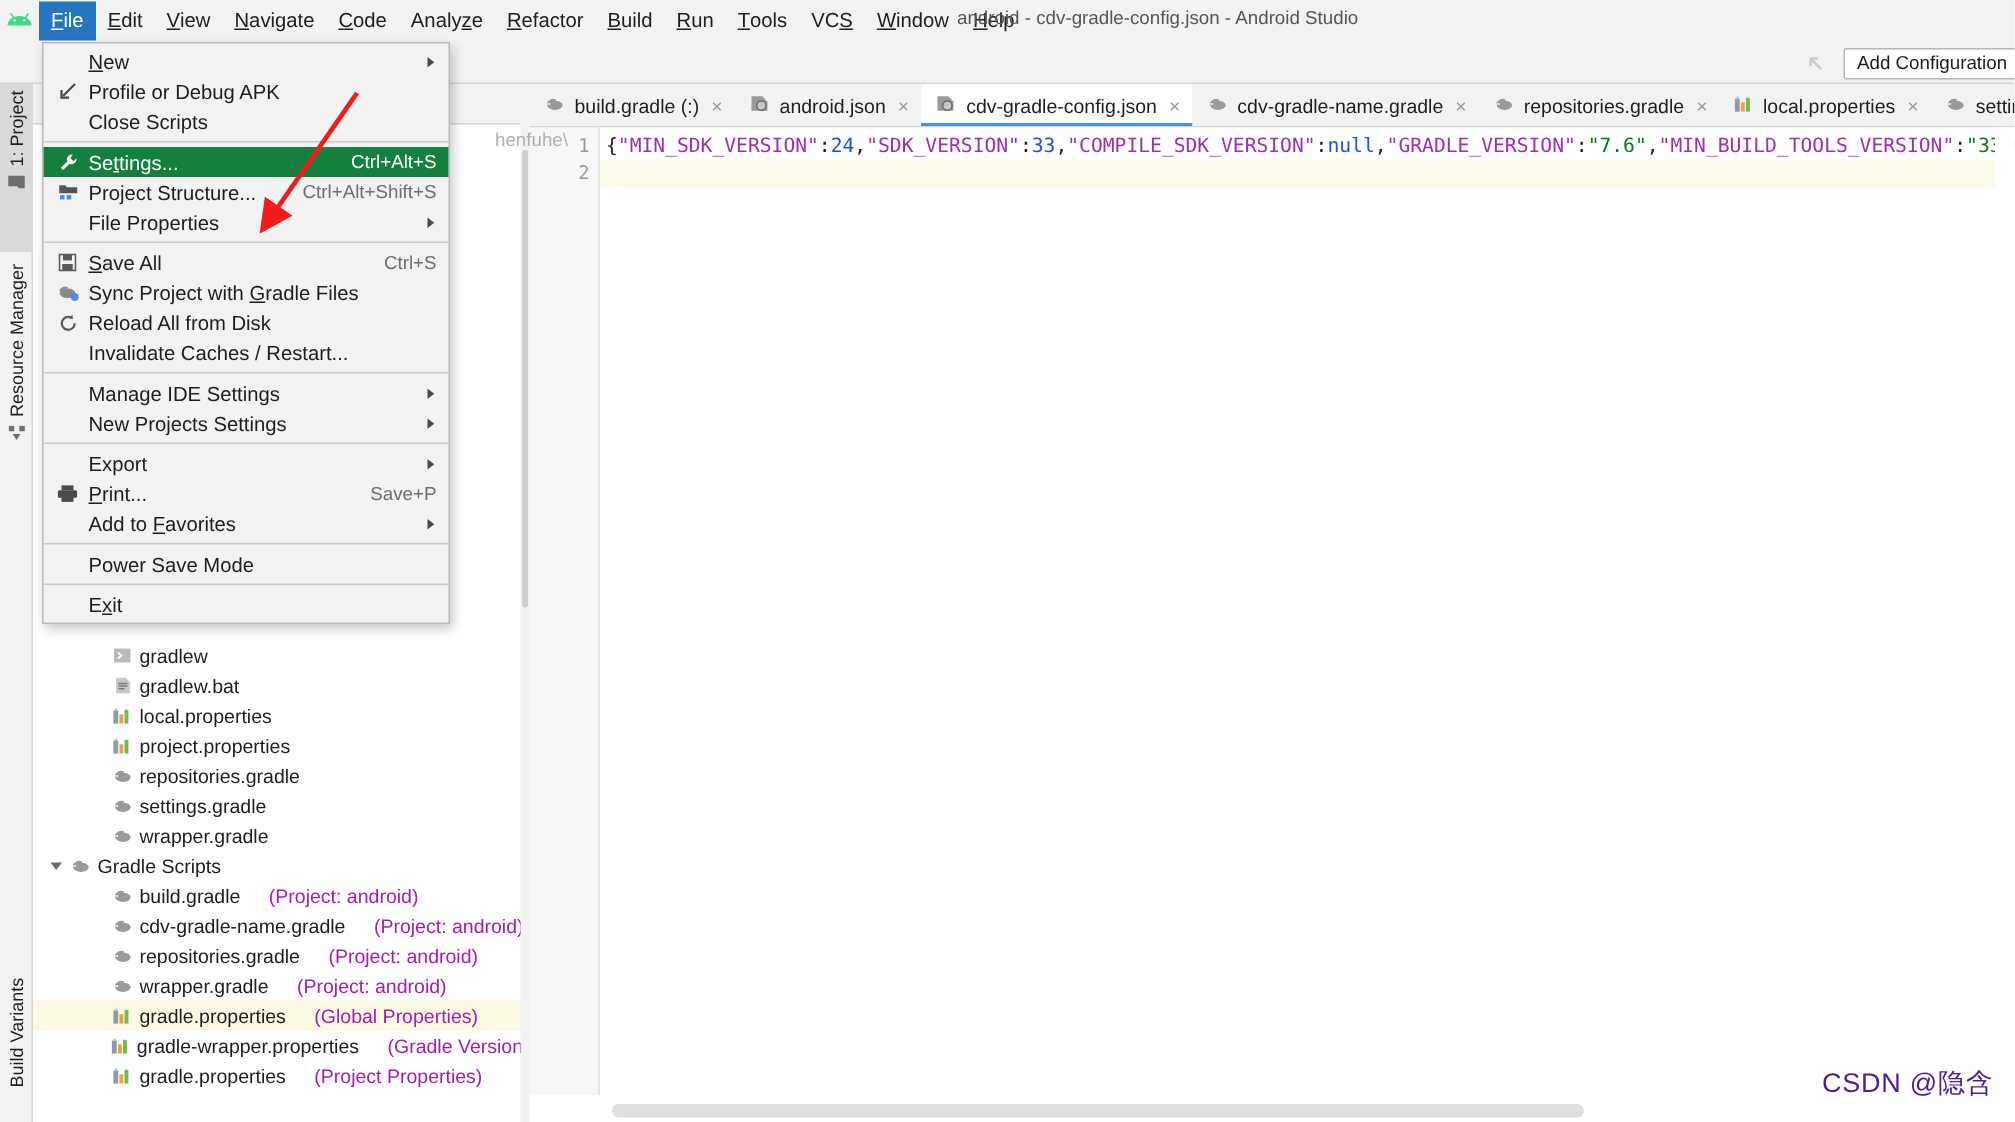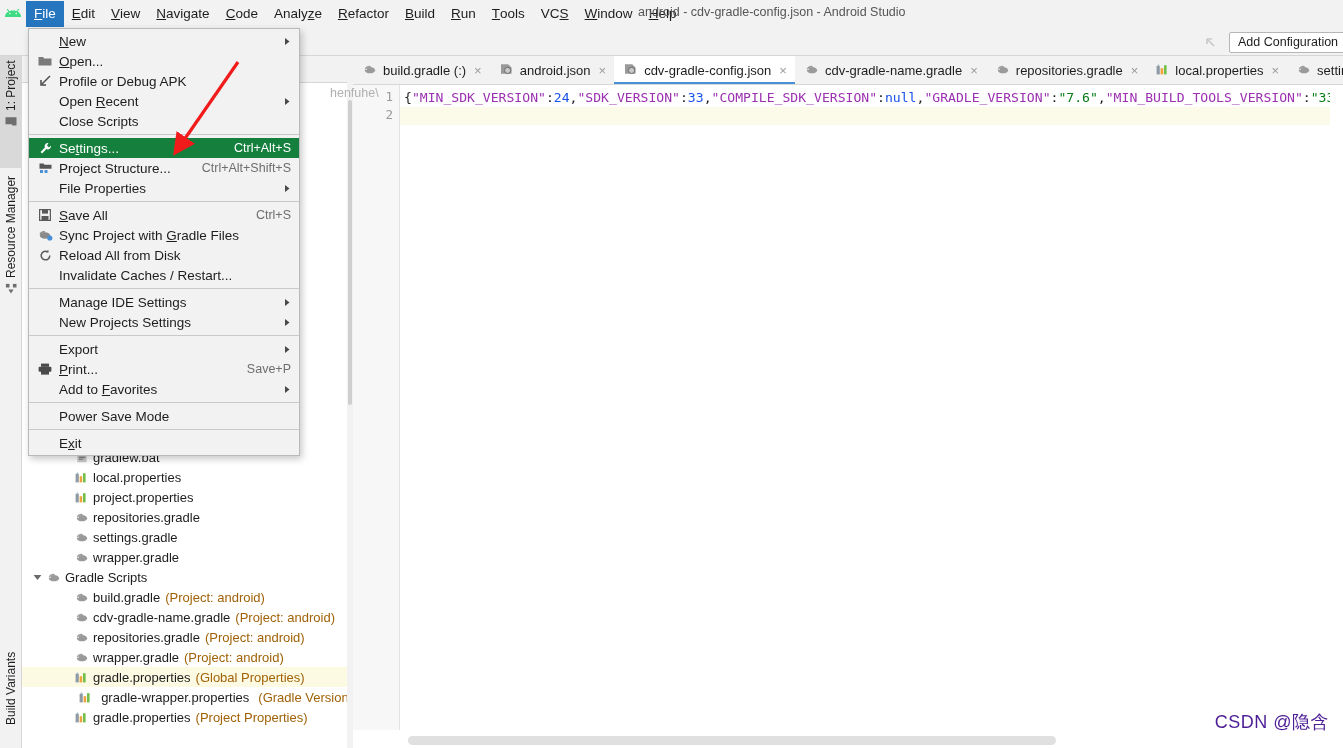--- a/index.html
+++ b/index.html
@@ -84,21 +84,21 @@
     overflow: hidden; padding-top: 2px;
   }
   .tnode {
     display: flex; align-items: center; height: 20px;
     font-size: 13px; color: #1d1d1d; white-space: nowrap;
   }
   .tnode.hl { background: #fdfae3; }
   .tw { width: 15px; display: flex; align-items: center; justify-content: center; }
   .ticon { width: 17px; display: flex; align-items: center; justify-content: center; }
   .tlabel { margin-left: 3px; }
-  .tdim { color: #a16207; margin-left: 5px; }
+  .tdim { color: #a21caf; margin-left: 19px; }
 
   
   .editor-wrap {
     position: absolute; left: 353px; top: 56px; right: 0; bottom: 0;
     background: #ffffff;
     text-align: right;
   }
   .tabstrip {
     position: absolute; left: 0; top: 0; right: 0; height: 29px;
     background: #f2f2f2; border-bottom: 1px solid #d6d6d6;
@@ -552,43 +552,26 @@
         <span class="mico"></span>
         <span class="mtext"><u>N</u>ew</span>
         <span class="sub">
           <svg width="7" height="9" viewBox="0 0 7 9">
             <path d="M1 1 L5.5 4.5 L1 8 z" fill="#4a4a4a"></path>
           </svg>
         </span>
       </div>
       <div class="mitem">
         <span class="mico">
-          <svg width="14" height="12" viewBox="0 0 14 12">
-            <path d="M0.5 2 h4.5 l1.2 1.5 h7.3 v7 h-13 z" fill="#7a7a7a"></path>
-          </svg>
-        </span>
-        <span class="mtext"><u>O</u>pen...</span>
-      </div>
-      <div class="mitem">
-        <span class="mico">
           <svg width="13" height="12" viewBox="0 0 13 12">
             <path d="M11 1 L3 9" stroke="#4a4a4a" stroke-width="1.5" fill="none"></path>
             <path d="M2 5 L2 10 L7 10" stroke="#4a4a4a" stroke-width="1.5" fill="none"></path>
           </svg>
         </span>
         <span class="mtext">Profile or Debug APK</span>
-      </div>
-      <div class="mitem">
-        <span class="mico"></span>
-        <span class="mtext">Open <u>R</u>ecent</span>
-        <span class="sub">
-          <svg width="7" height="9" viewBox="0 0 7 9">
-            <path d="M1 1 L5.5 4.5 L1 8 z" fill="#4a4a4a"></path>
-          </svg>
-        </span>
       </div>
       <div class="mitem">
         <span class="mico"></span>
         <span class="mtext">Close Scripts</span>
       </div>
       <div class="msep"></div>
       <div class="mitem sel">
         <span class="mico">
           <svg width="13" height="13" viewBox="0 0 13 13">
             <path d="M9.5 1 a3.3 3.3 0 0 0-3.6 4.6 L1.6 9.9 l1.5 1.5 L7.4 7.1 A3.3 3.3 0 0 0 12 3.5 L10 5.5 L8 3.5 Z" fill="#ffffff"></path>

